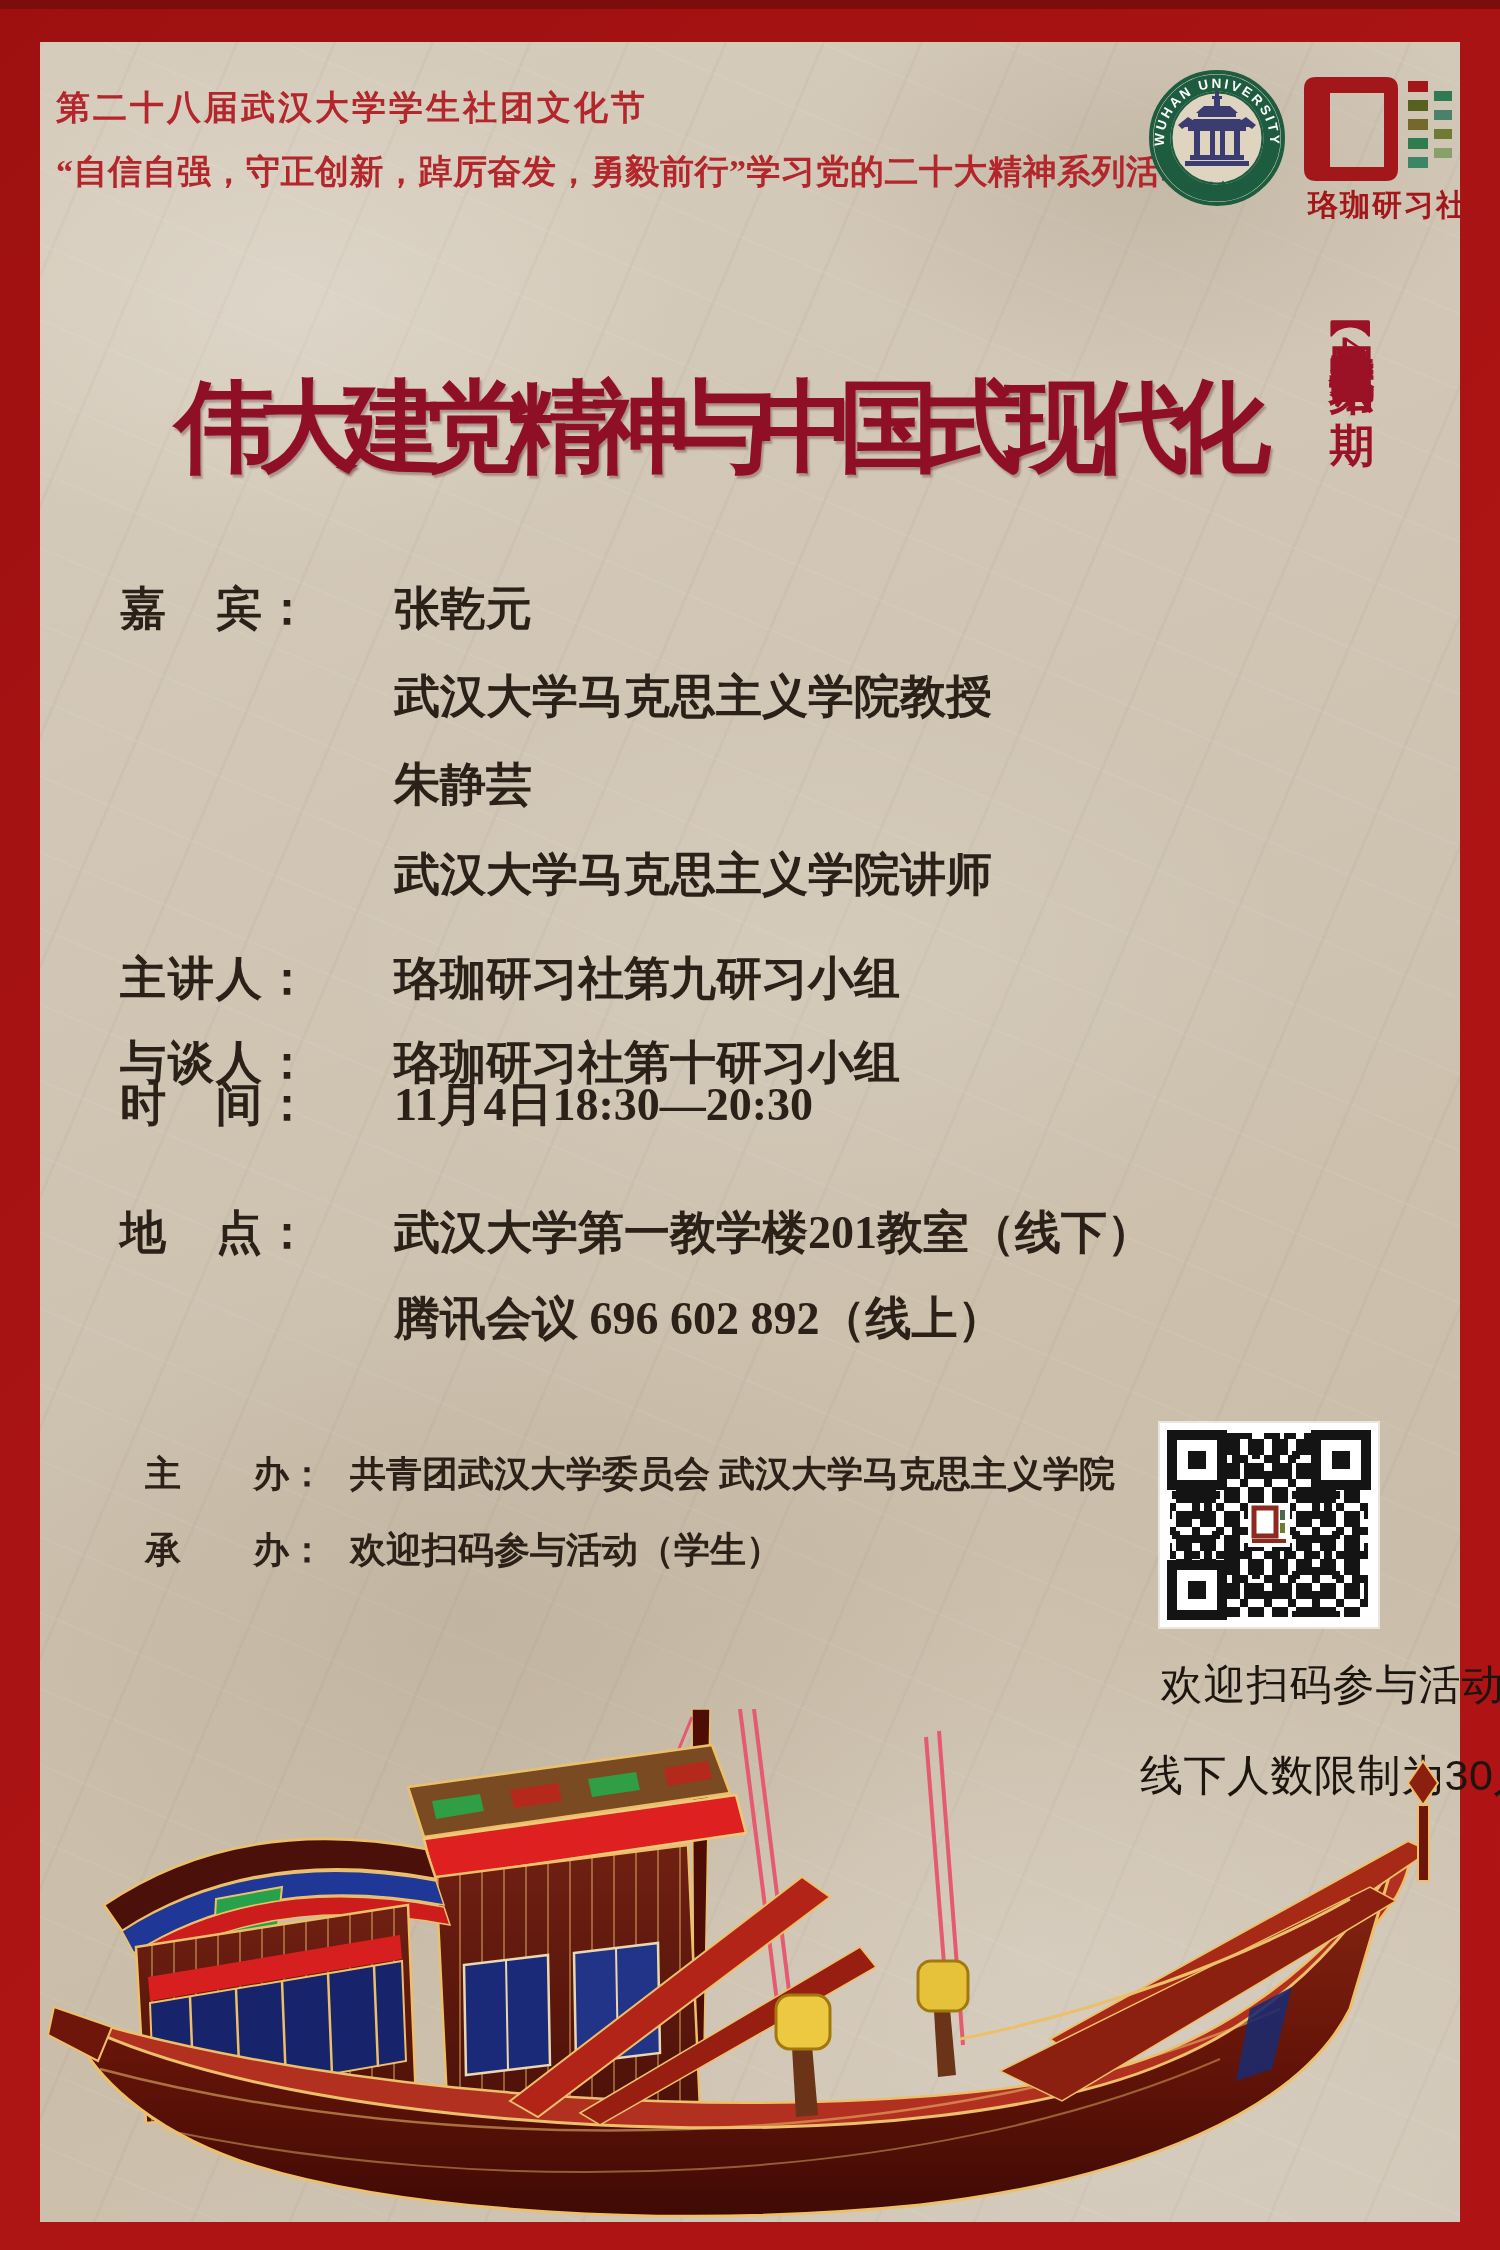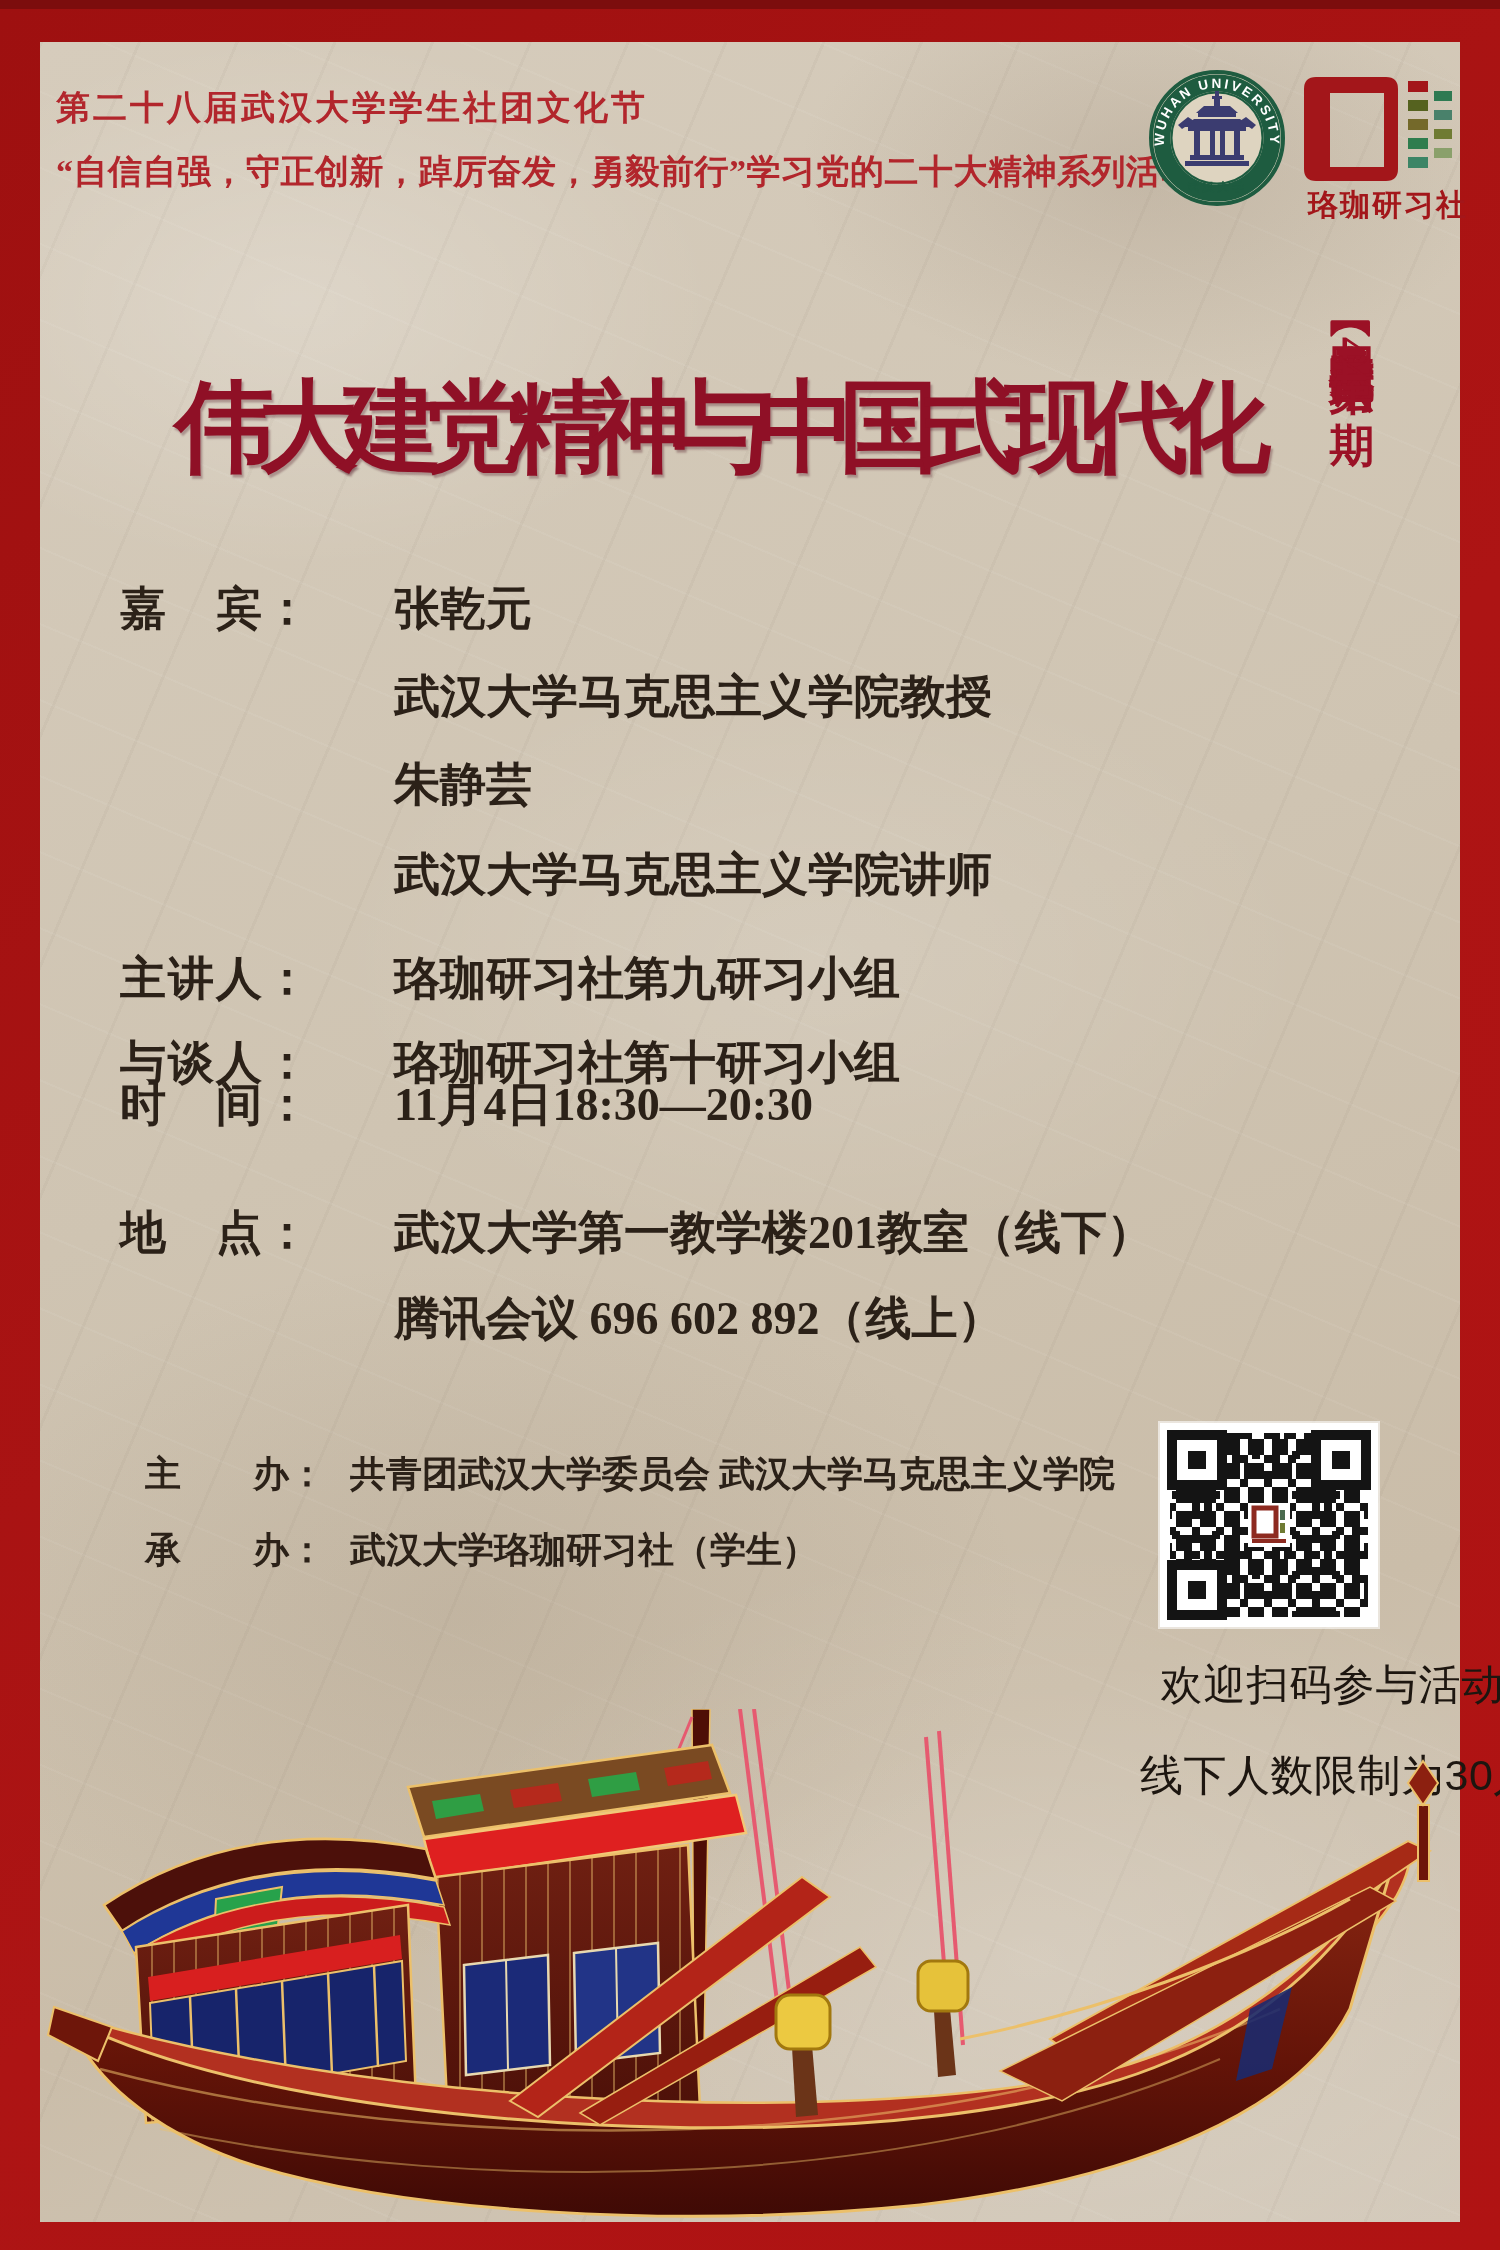--- a/index.html
+++ b/index.html
@@ -150,21 +150,21 @@
     <span class="ilabel"></span>
     <span class="ival">腾讯会议 696 602 892（线上）</span>
   </div>
 
   <div class="orow" style="top:1444px">
     <span class="olabel">主　　办：</span>
     <span class="oval">共青团武汉大学委员会 武汉大学马克思主义学院</span>
   </div>
   <div class="orow" style="top:1520px">
     <span class="olabel">承　　办：</span>
-    <span class="oval">武汉大学珞珈研习社（学生）</span>
+    <span class="oval">欢迎扫码参与活动（学生）</span>
   </div>
 
   <div class="qr-box">
     <svg viewBox="0 0 218 204" width="218" height="204">
       <defs>
         <pattern id="qrp1" width="24" height="24" patternUnits="userSpaceOnUse">
           <rect x="0" y="0" width="8" height="8" fill="#141414"></rect>
           <rect x="16" y="0" width="8" height="8" fill="#141414"></rect>
           <rect x="8" y="8" width="8" height="8" fill="#141414"></rect>
           <rect x="0" y="16" width="8" height="8" fill="#141414"></rect>

